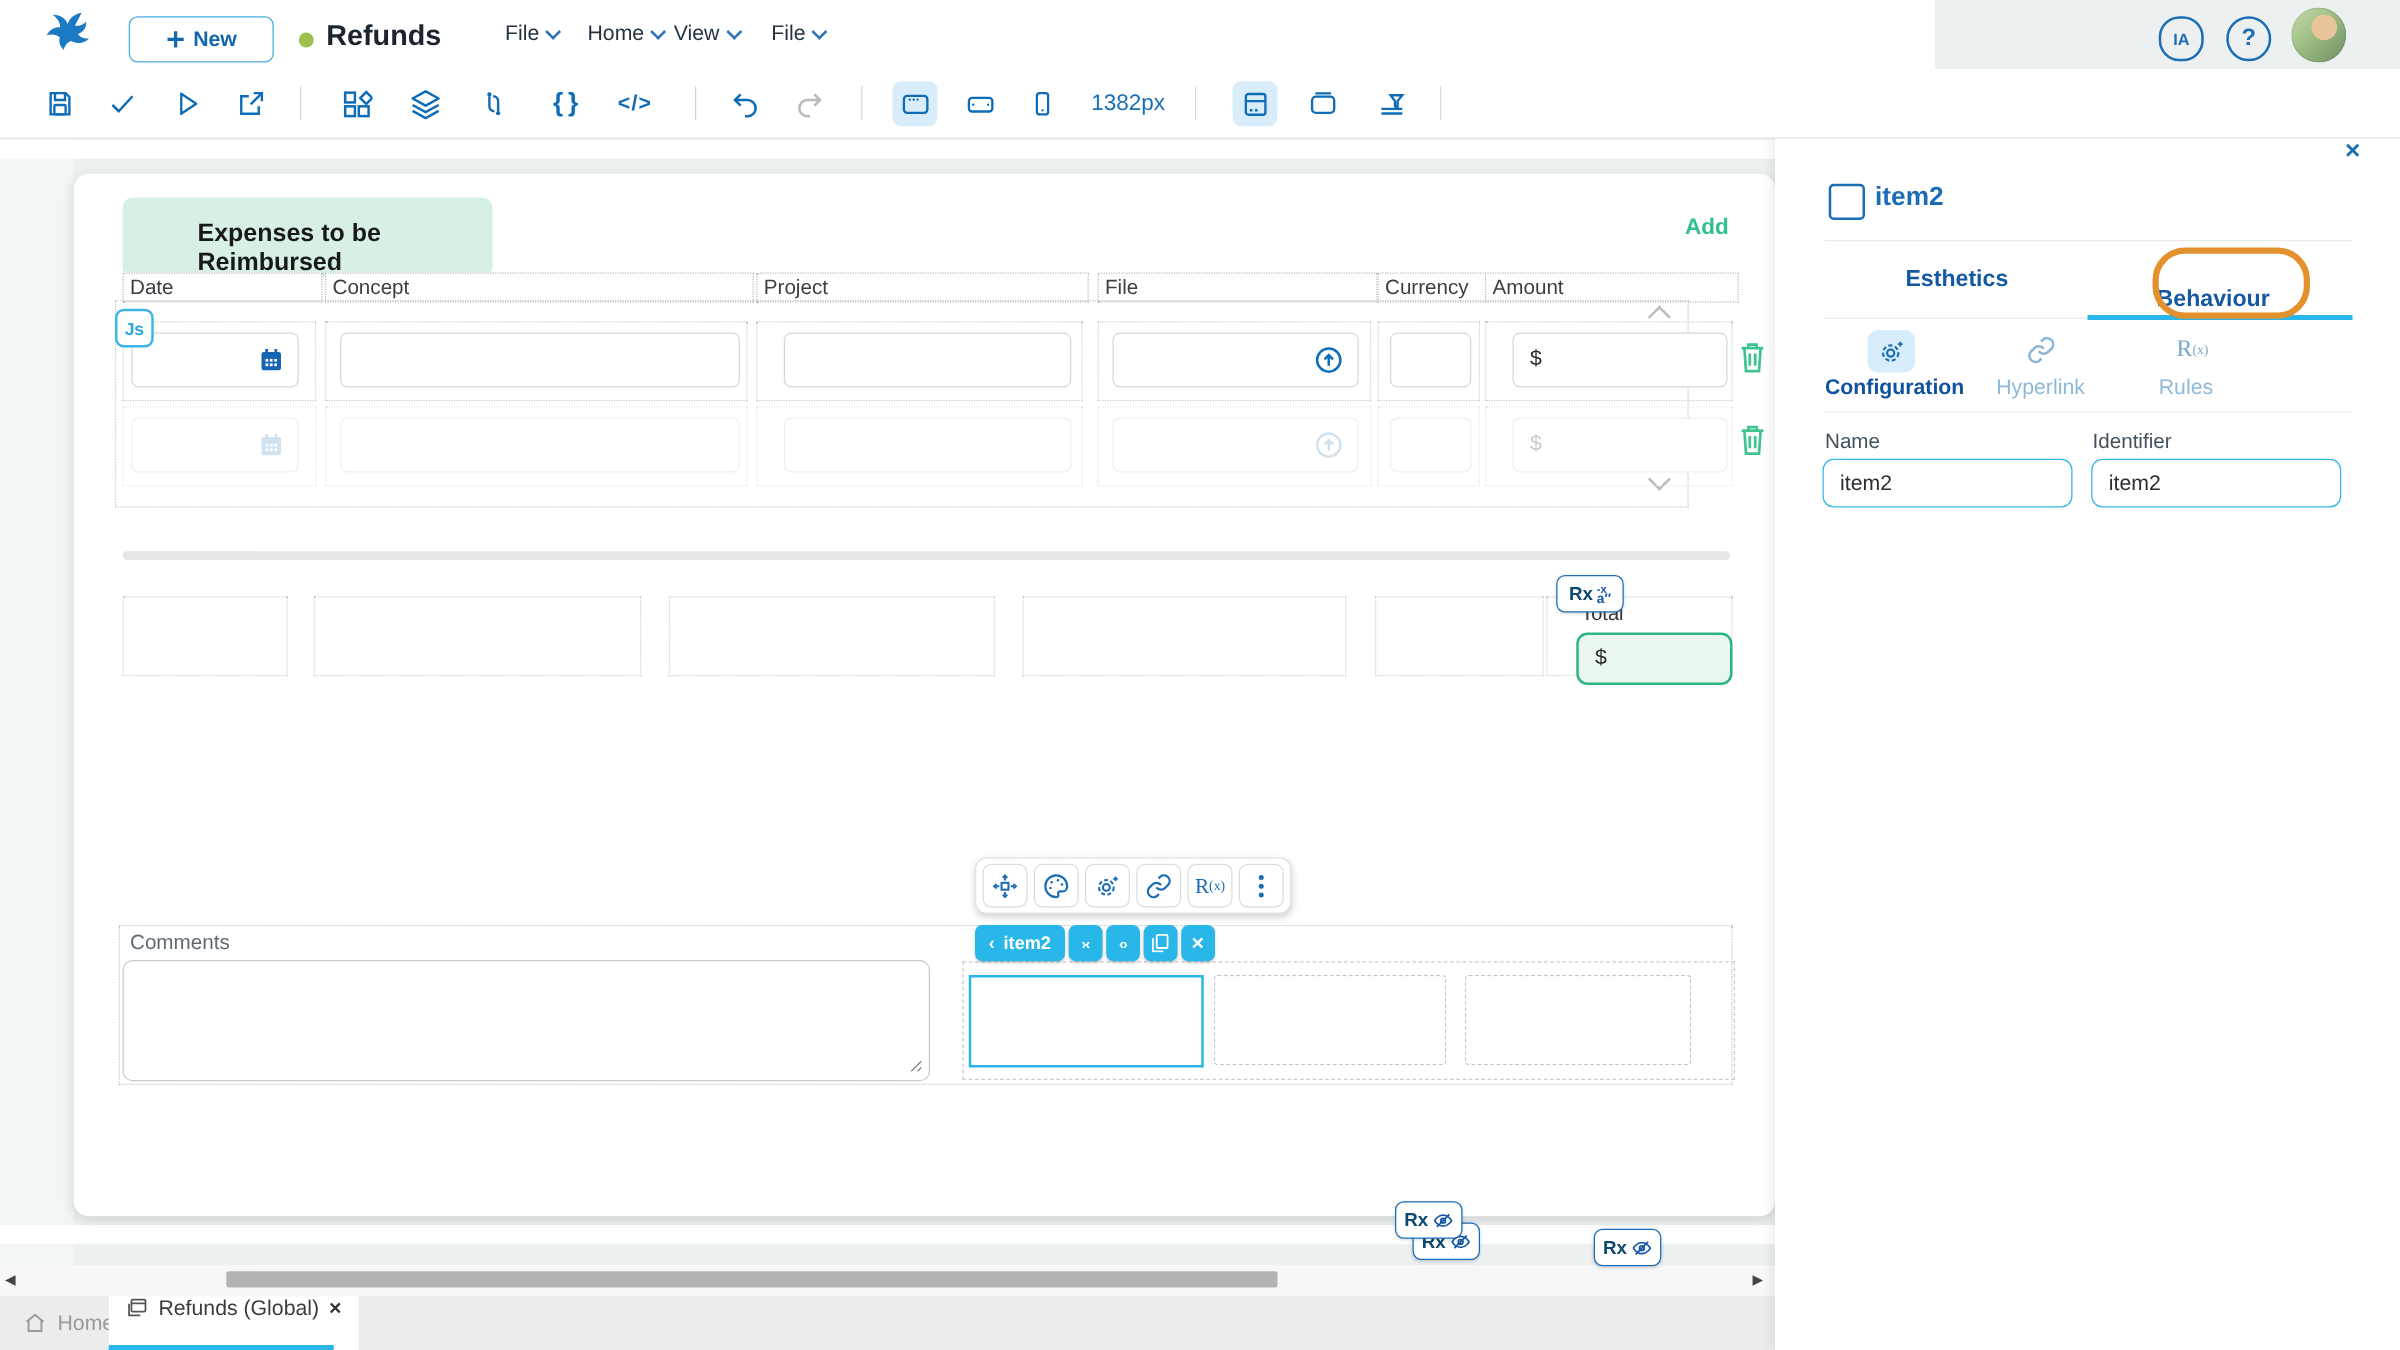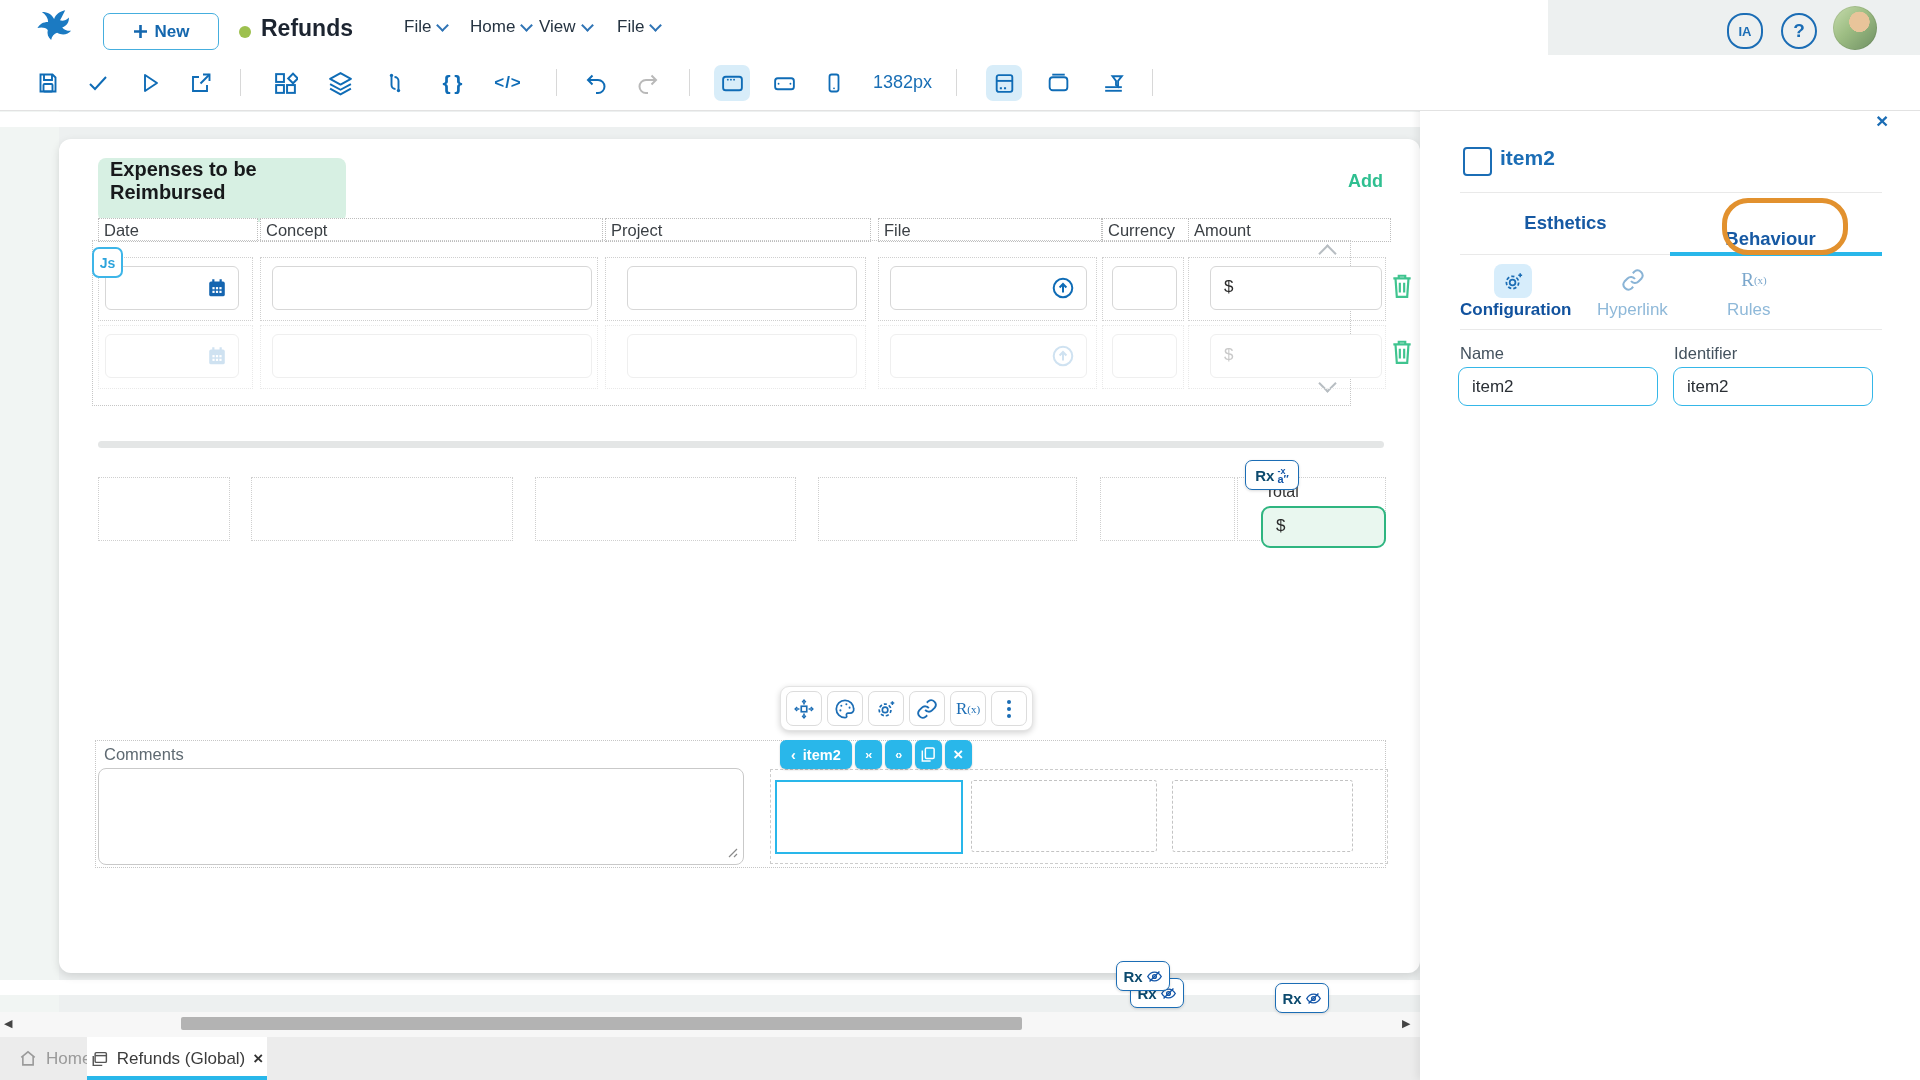--- a/index.html
+++ b/index.html
@@ -34,21 +34,21 @@
   .tb-label{position:absolute;top:17px;font-size:18px;color:#1a6fb5;}
   .gray{color:#b9b9b9;}
   .braces{font-size:21px;font-weight:bold;letter-spacing:1px;}
 
   
   .gutter{left:0;top:110px;width:59px;height:903px;background:#f1f5f3;}
   .sliver{background:#fff;height:15px;}
   .page{left:59px;top:139px;width:1361px;height:834px;background:#fff;border-radius:12px;
         box-shadow:0 3px 9px rgba(0,0,0,.13);z-index:5;}
 
-  .mint{background:#d7f0e3;border-radius:8px;display:flex;align-items:flex-start;}
+  .mint{background:#d7f0e3;border-radius:8px;display:flex;align-items:flex-end;padding-left:48px;}
   .sec-title{font-size:20px;font-weight:bold;color:#17191b;padding-left:12px;}
   .add-link{color:#2fbf90;font-weight:bold;font-size:18px;cursor:pointer;}
 
   .hcell{position:absolute;border:1px dotted #bdbdbd;height:22px;font-size:16.5px;color:#3a3f44;
          padding-left:5px;display:flex;align-items:center;background:#fff;}
   .cellbox{position:absolute;border:1px dotted #cfcfcf;}
   .inp{position:absolute;background:#fff;border:1.3px solid #d7d7d7;border-radius:6px;height:42px;}
   .inp.ghost{border-color:#efefef;}
   .dollar{position:absolute;left:13px;top:10px;font-size:17px;color:#2a2a2a;}
   .dollar.ghost{color:#c9c9c9;}
@@ -85,21 +85,21 @@
 
   .selbar{position:absolute;display:flex;gap:3px;z-index:11;}
   .selbtn{background:#29b7ea;color:#fff;border-radius:6px;height:29px;display:flex;align-items:center;justify-content:center;
           font-weight:bold;font-size:14.5px;cursor:pointer;box-shadow:0 1px 2px rgba(0,0,0,.2);}
 
   
   .hscroll-thumb{position:absolute;background:#b3b3b3;border-radius:2px;}
   .scroll-arrow{position:absolute;font-size:11px;color:#444;}
   .tabbar{left:0;top:1037px;width:1420px;height:43px;background:#ececec;z-index:20;}
   .tab-home{position:absolute;left:18px;top:0;height:43px;display:flex;align-items:center;gap:8px;color:#9a9a9a;font-size:17px;cursor:pointer;}
-  .tab-active{position:absolute;left:87px;top:0;width:180px;height:43px;background:#fff;display:flex;align-items:center;
+  .tab-active{position:absolute;left:87px;top:0;width:200px;height:43px;background:#fff;display:flex;align-items:flex-start;
               justify-content:center;gap:8px;font-size:17px;color:#3c3c3c;cursor:pointer;}
   .tab-underline{position:absolute;left:87px;top:39px;width:180px;height:4px;background:#29b7ea;}
 
   
   .panel{left:1420px;top:103px;width:500px;height:977px;background:#fff;z-index:30;box-shadow:-3px 0 8px rgba(0,0,0,.07);}
   .pclose{position:absolute;left:456px;top:6px;font-size:21px;font-weight:bold;color:#1b6db5;cursor:pointer;}
   .pchk{position:absolute;left:43px;top:44px;width:25px;height:25px;border:2.5px solid #1b6db5;border-radius:4px;background:#fff;cursor:pointer;}
   .ptitle{position:absolute;left:80px;top:43px;font-size:21px;font-weight:bold;color:#1b6db5;}
   .pdiv{position:absolute;left:40px;width:422px;height:1px;background:#e9e9e9;}
   .ptab{position:absolute;top:109px;width:211px;text-align:center;font-size:18.5px;font-weight:bold;color:#1659a3;cursor:pointer;}

